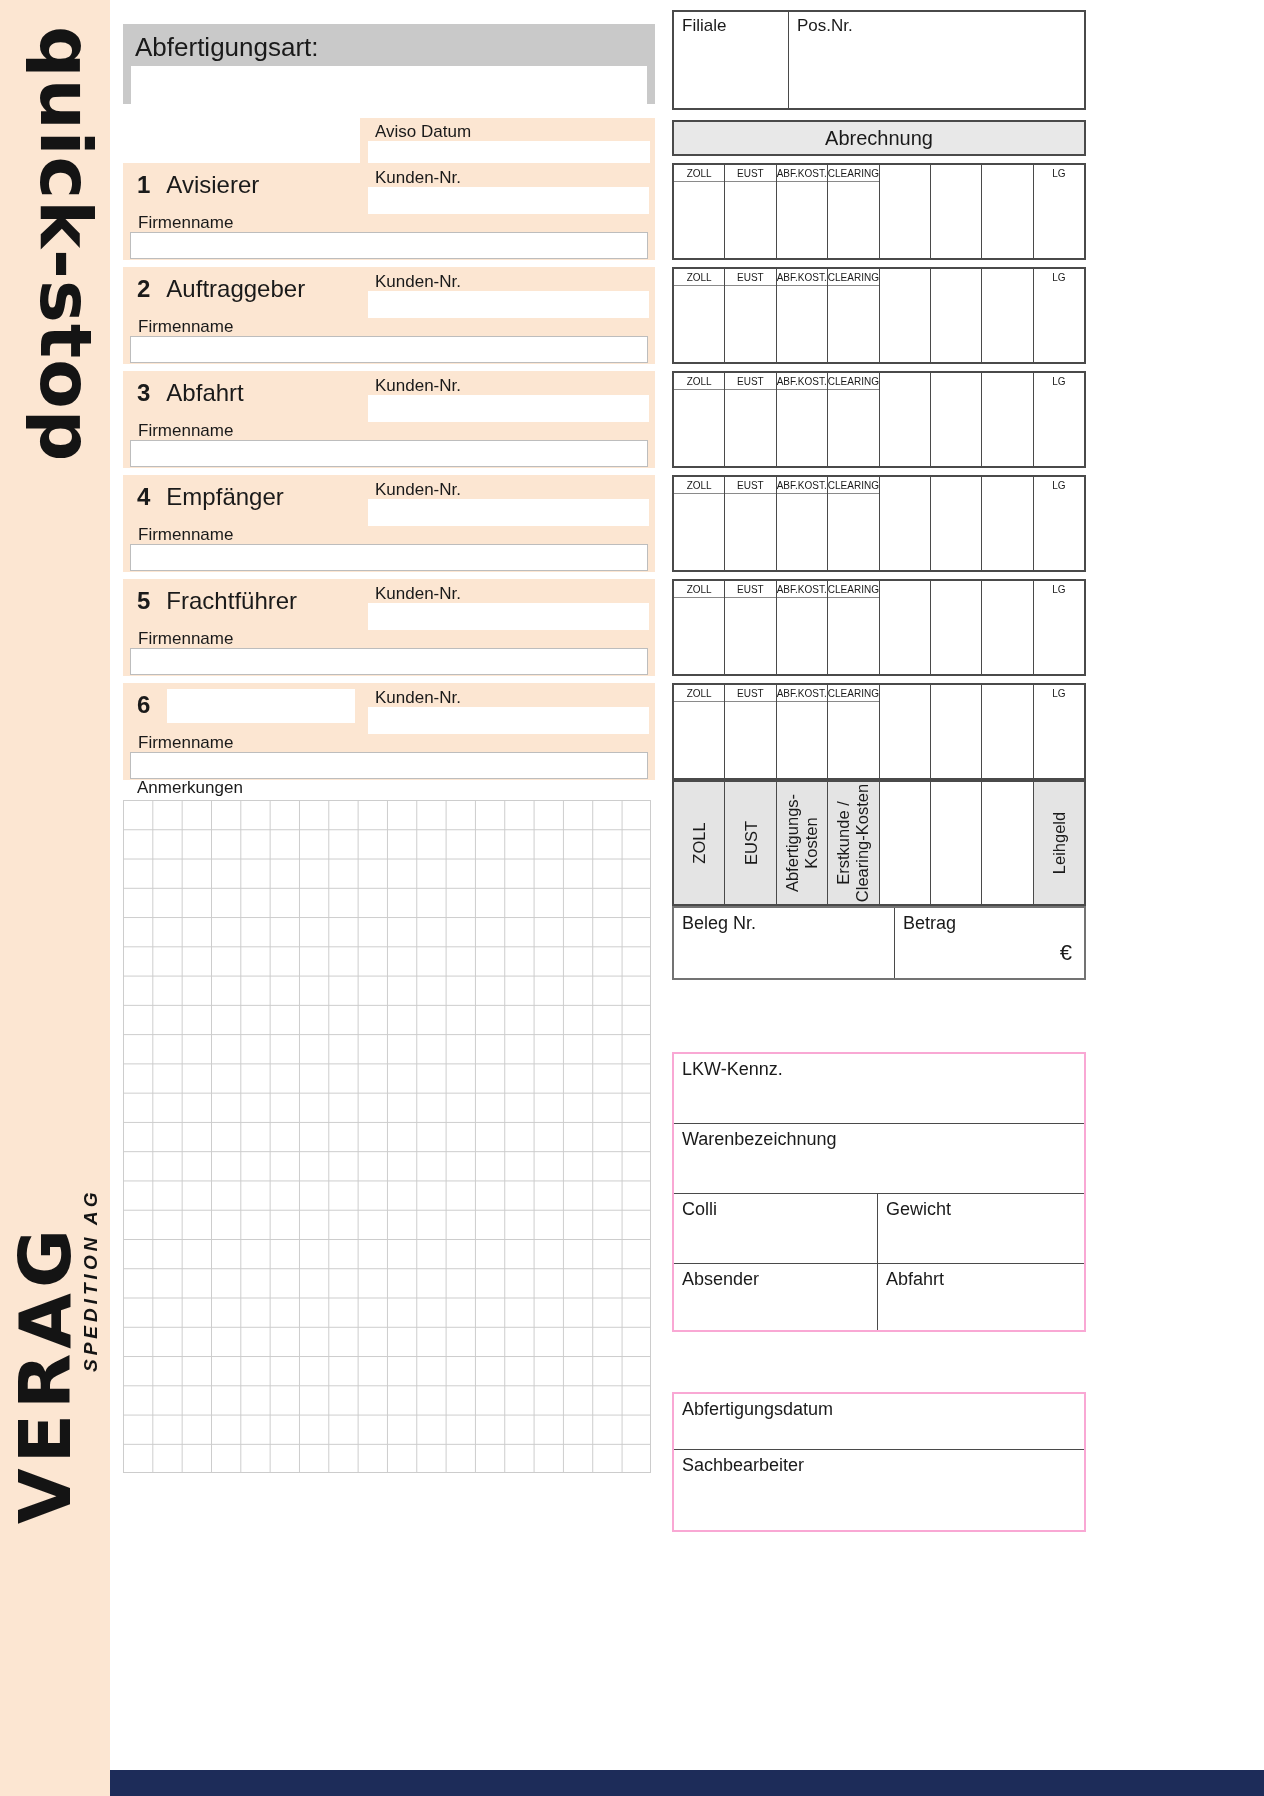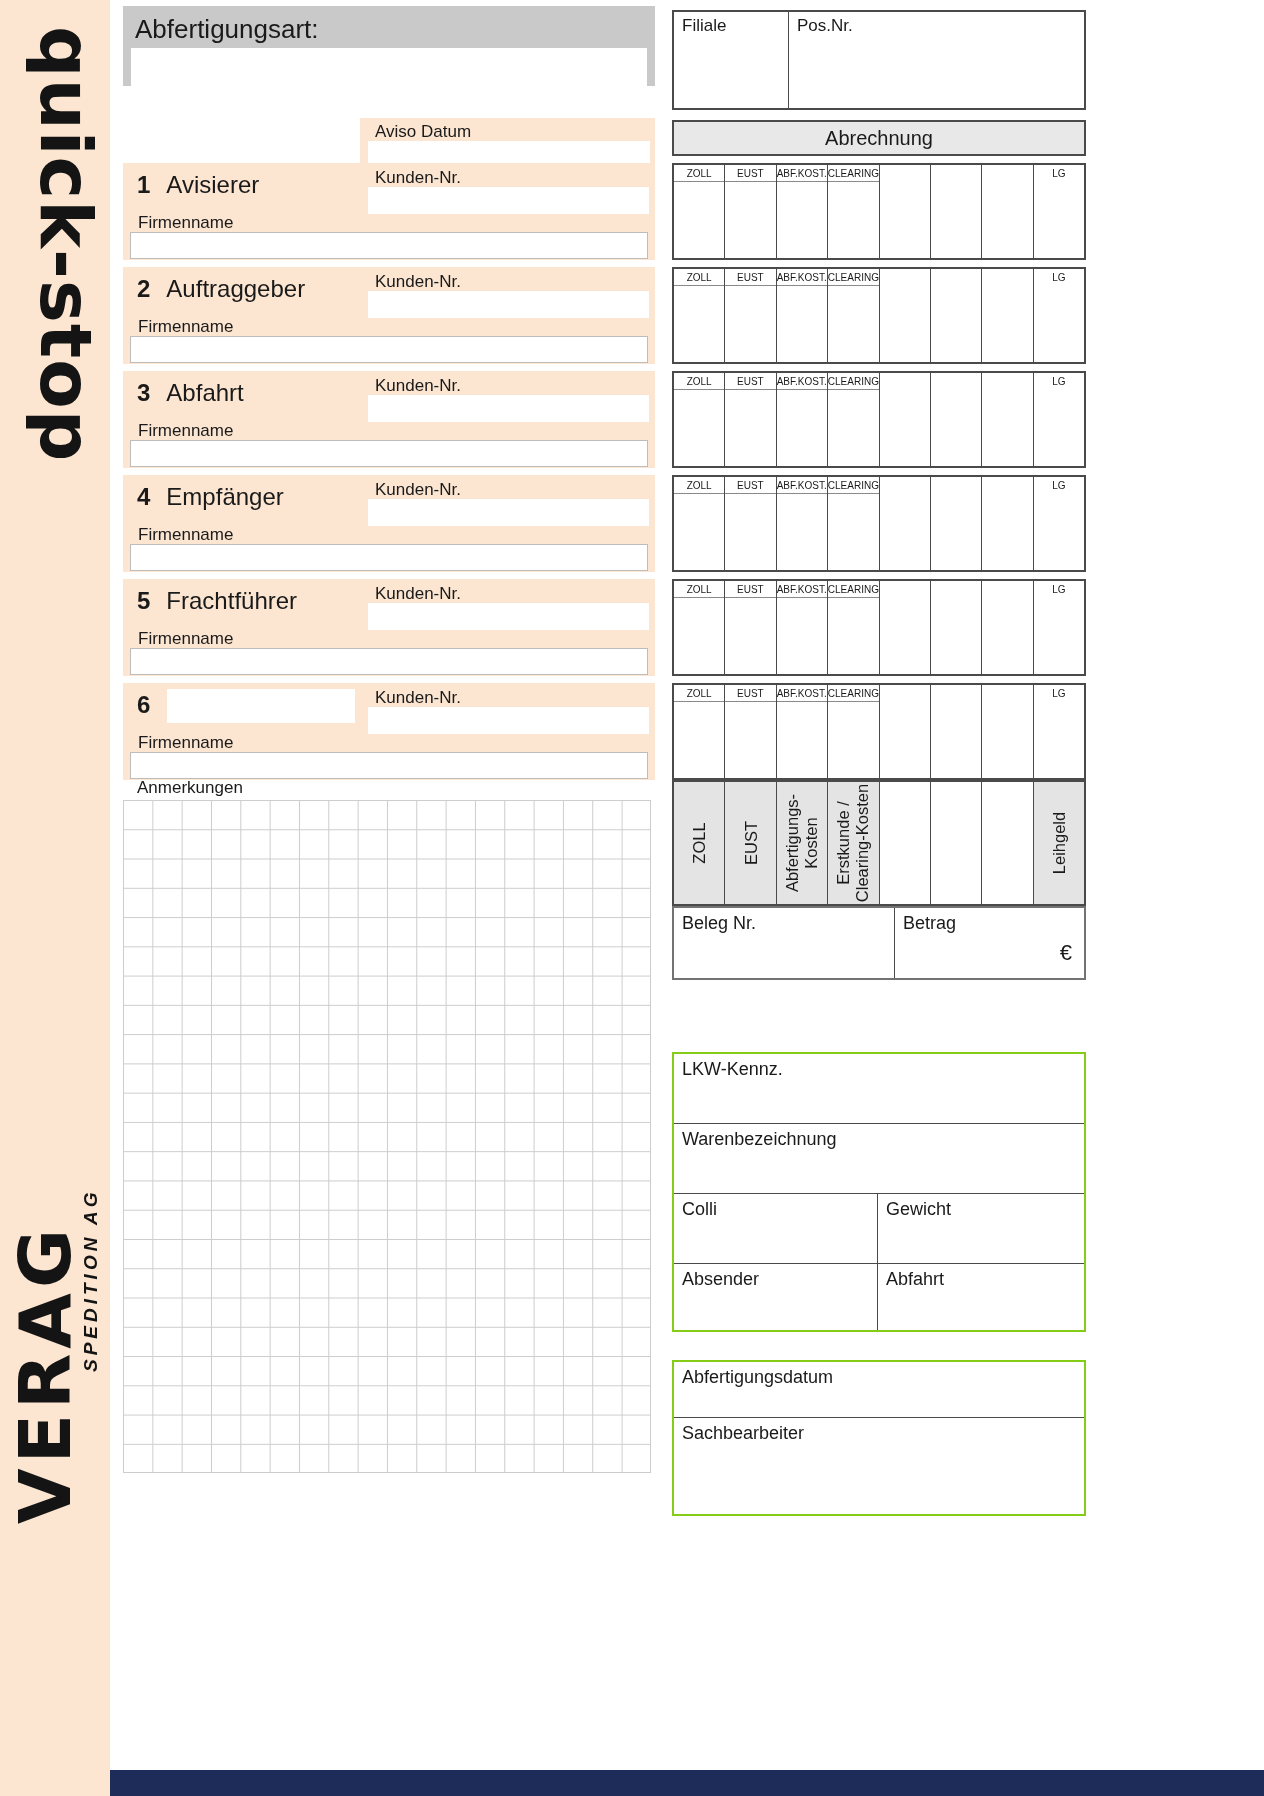--- a/index.html
+++ b/index.html
@@ -17,21 +17,21 @@
   .veraglogo {
     position:absolute; left:8px; top:1524px; transform-origin:0 0; transform:rotate(-90deg);
     font-family:"DejaVu Sans", sans-serif; font-weight:bold; font-size:72px; line-height:1.05;
     letter-spacing:5px; white-space:nowrap; color:#141414;
   }
   .veragsub {
     position:absolute; left:80px; top:1372px; transform-origin:0 0; transform:rotate(-90deg);
     font-size:19px; font-style:italic; font-weight:bold; letter-spacing:4px; white-space:nowrap; color:#141414;
   }
   
-  .grayhdr { position:absolute; left:123px; top:6px; width:532px; height:80px; background:#c9c9c9; }
+  .grayhdr { position:absolute; left:123px; top:24px; width:532px; height:80px; background:#c9c9c9; }
   .grayhdr .lbl { position:absolute; left:12px; top:8px; font-size:26px; }
   .grayhdr .inp { position:absolute; left:8px; right:8px; top:42px; height:56px; background:#ffffff; }
   .filialebox {
     position:absolute; left:672px; top:10px; width:414px; height:100px;
     border:2px solid #4a4a4a; box-sizing:border-box; display:flex; background:#fff;justify-content:flex-end;
   }
   .filialebox .cell { padding:4px 8px; font-size:17px; }
   .filialebox .c1 { flex:0 0 98px; border-right:1.5px solid #4a4a4a; }
   .filialebox .c2 { flex:1; }
   
@@ -79,21 +79,21 @@
   }
   
   .belegrow {
     position:absolute; left:672px; top:906px; width:414px; height:74px;
     border:2px solid #737373; box-sizing:border-box; display:flex; background:#fff; font-size:18px;
   }
   .beleg { flex:0 0 204px; border-right:1.5px solid #4a4a4a; padding:5px 8px; }
   .betrag { flex:1; padding:5px 8px; position:relative; }
   .euro { position:absolute; right:12px; top:32px; font-size:22px; }
   
-  .block { position:absolute; left:672px; width:414px; border:2px solid #84cc16; box-sizing:border-box; background:#fff; font-size:18px; }
+  .block { position:absolute; left:672px; width:414px; border:2px solid #f9a8d4; box-sizing:border-box; background:#fff; font-size:18px; }
   .brow { border-bottom:1.5px solid #4a4a4a; box-sizing:border-box; padding:5px 8px; }
   .brow.nolast { border-bottom:none; }
   .bsplit { border-bottom:1.5px solid #4a4a4a; box-sizing:border-box; display:flex; padding:0; }
   .bsplit.nolast { border-bottom:none; }
   .bsplit .l { flex:0 0 204px; border-right:1.5px solid #4a4a4a; padding:5px 8px; box-sizing:border-box; }
   .bsplit .r { flex:1; padding:5px 8px; }
   
   .anmlabel { position:absolute; left:137px; top:778px; font-size:17px; }
   .grid {
     position:absolute; left:123px; top:800px; width:528px; height:673px;
@@ -431,21 +431,21 @@
     <div class="bsplit nolast" style="height:66px">
       <div class="l">
         <span>Absender</span>
       </div>
       <div class="r">
         <span>Abfahrt</span>
       </div>
     </div>
   </div>
 
-  <div class="block" style="top:1360px;height:156px">
+  <div class="block" style="top:1392px;height:140px">
     <div class="brow" style="height:56px">
       <span>Abfertigungsdatum</span>
     </div>
     <div class="brow nolast" style="height:80px">
       <span>Sachbearbeiter</span>
     </div>
   </div>
 
   <span class="anmlabel">Anmerkungen</span>
   <div class="grid"></div>

